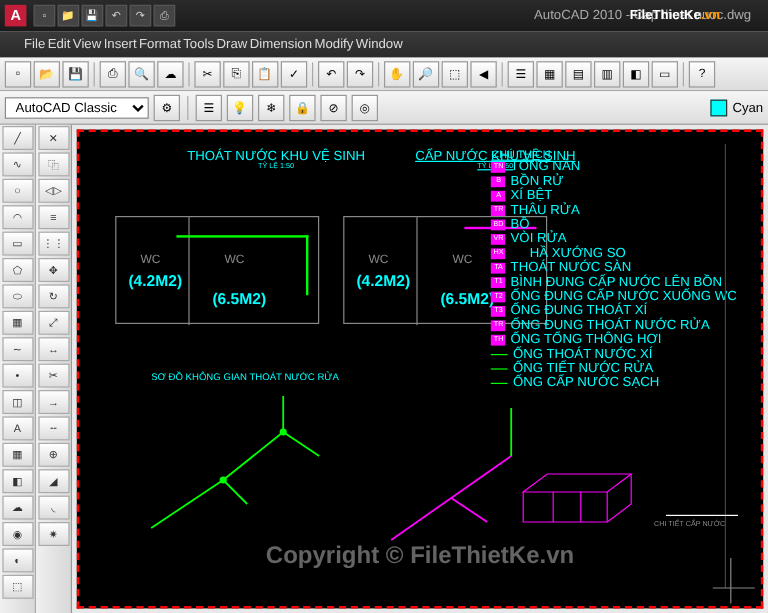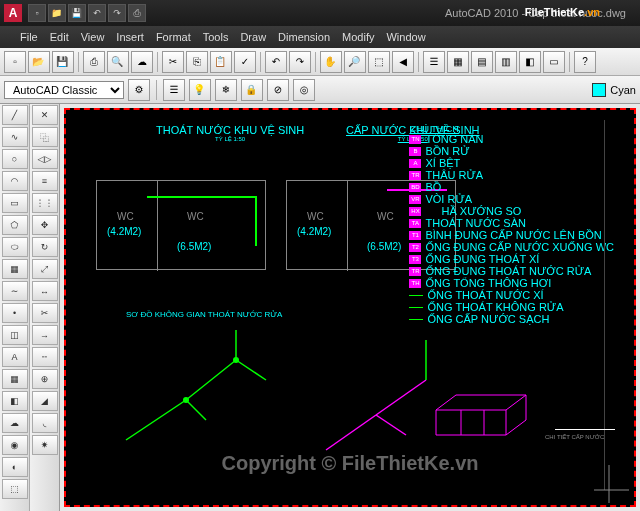--- a/index.html
+++ b/index.html
@@ -6,42 +6,42 @@
 body { width: 640px; height: 511px; overflow: hidden; background: #e8e8e8; position: relative; }
 
 .titlebar { height: 26px; background: linear-gradient(#2a2a2a, #1a1a1a); display: flex; align-items: center; padding: 0 4px; color: #ccc; }
 .titlebar .app-icon { width: 18px; height: 18px; background: #c41e3a; margin-right: 6px; display: flex; align-items: center; justify-content: center; color: #fff; font-weight: bold; font-size: 12px; }
 .qat { display: flex; gap: 2px; flex: 1; }
 .qat-btn { width: 18px; height: 18px; background: #444; border: 1px solid #555; cursor: pointer; display: flex; align-items: center; justify-content: center; color: #ccc; font-size: 9px; }
 .title-text { text-align: center; color: #aaa; font-size: 11px; padding: 0 10px; }
 .watermark-tl { position: absolute; right: 40px; top: 4px; color: #fff; font-weight: bold; font-size: 13px; }
 .watermark-tl .orange { color: #f90; }
 
-.menubar { height: 22px; background: linear-gradient(#3a3a3a, #2a2a2a); display: flex; align-items: center; padding: 0 20px; gap: 12px; }
+.menubar { height: 22px; background: linear-gradient(#3a3a3a, #2a2a2a); display: flex; align-items: center; padding: 0 20px; gap: 2px; }
 .menubar span { color: #ddd; cursor: pointer; font-size: 11px; }
 
 .toolbar1 { height: 28px; background: linear-gradient(#f5f5f5, #ddd); border-bottom: 1px solid #aaa; display: flex; align-items: center; padding: 0 4px; gap: 2px; }
 .tbtn { width: 22px; height: 22px; background: linear-gradient(#fff, #e0e0e0); border: 1px solid #999; cursor: pointer; display: flex; align-items: center; justify-content: center; font-size: 10px; }
 .tsep { width: 1px; height: 20px; background: #aaa; margin: 0 2px; }
 
 .toolbar2 { height: 28px; background: linear-gradient(#f5f5f5, #ddd); border-bottom: 1px solid #999; display: flex; align-items: center; padding: 0 4px; gap: 4px; }
 .workspace-sel { width: 120px; height: 18px; background: #fff; border: 1px solid #888; font-size: 11px; padding: 0 4px; }
 .layer-swatch { width: 14px; height: 14px; background: #0ff; border: 1px solid #333; }
 
 .main { display: flex; height: 407px; }
 .palette { width: 30px; background: linear-gradient(to right, #f0f0f0, #d8d8d8); border-right: 1px solid #999; display: flex; flex-direction: column; }
 .palette-left { border-right: 1px solid #aaa; }
 .ptool { width: 26px; height: 20px; margin: 1px auto; background: linear-gradient(#fff, #ddd); border: 1px solid #aaa; cursor: pointer; display: flex; align-items: center; justify-content: center; font-size: 9px; color: #333; }
 
 .canvas { flex: 1; background: #000; position: relative; overflow: hidden; border: 2px dashed #f00; margin: 4px; }
 .drawing-title { position: absolute; color: #0ff; font-size: 9px; text-align: center; }
 .legend-title { color: #0ff; font-size: 9px; text-decoration: underline; }
 .floorplan { position: absolute; border: 1px solid #888; }
 .room-label { position: absolute; color: #888; font-size: 10px; }
-.area-label { position: absolute; color: #0ff; font-size: 10px; }
+.area-label { position: absolute; color: #0ff; font-size: 13px; font-weight: bold; }
 .legend { position: absolute; right: 20px; top: 14px; color: #0ff; font-size: 7px; margin-left: 33px; }
 .legend-row { display: flex; align-items: center; gap: 4px; margin-bottom: 2px; height: 10px; }
 .legend-tag { width: 12px; height: 9px; background: #f0f; color: #fff; font-size: 6px; text-align: center; line-height: 9px; }
 .iso-title { position: absolute; color: #0ff; font-size: 8px; }
 .copyright { position: absolute; bottom: 30px; left: 50%; transform: translateX(-50%); color: rgba(200,200,200,0.5); font-size: 20px; font-weight: bold; }
 
 .pipe { position: absolute; background: #0f0; }
 .pipe-m { position: absolute; background: #f0f; }
 </style>
 </head>
@@ -252,21 +252,21 @@
           <div class="legend-row">
             <div class="legend-tag">TH</div>
             <span style="color: rgb(0, 255, 255);">ỐNG TỔNG THÔNG HƠI</span>
           </div>
           <div class="legend-row">
             <div style="width: 14px; height: 1px; background: rgb(0, 255, 0);"></div>
             <span style="color: rgb(0, 255, 255);">ỐNG THOÁT NƯỚC XÍ</span>
           </div>
           <div class="legend-row">
             <div style="width: 14px; height: 1px; background: rgb(0, 255, 0);"></div>
-            <span style="color: rgb(0, 255, 255);">ỐNG THOÁT KHÔNG RỬA</span>
+            <span style="color: rgb(0, 255, 255);">ỐNG TIẾT NƯỚC RỬA</span>
           </div>
           <div class="legend-row">
             <div style="width: 14px; height: 1px; background: rgb(0, 255, 0);"></div>
             <span style="color: rgb(0, 255, 255);">ỐNG CẤP NƯỚC SẠCH</span>
           </div>
         </div>
     </div>
 
     <div class="iso-title" style="left:60px; top:200px;">SƠ ĐỒ KHÔNG GIAN THOÁT NƯỚC RỬA</div>
 

